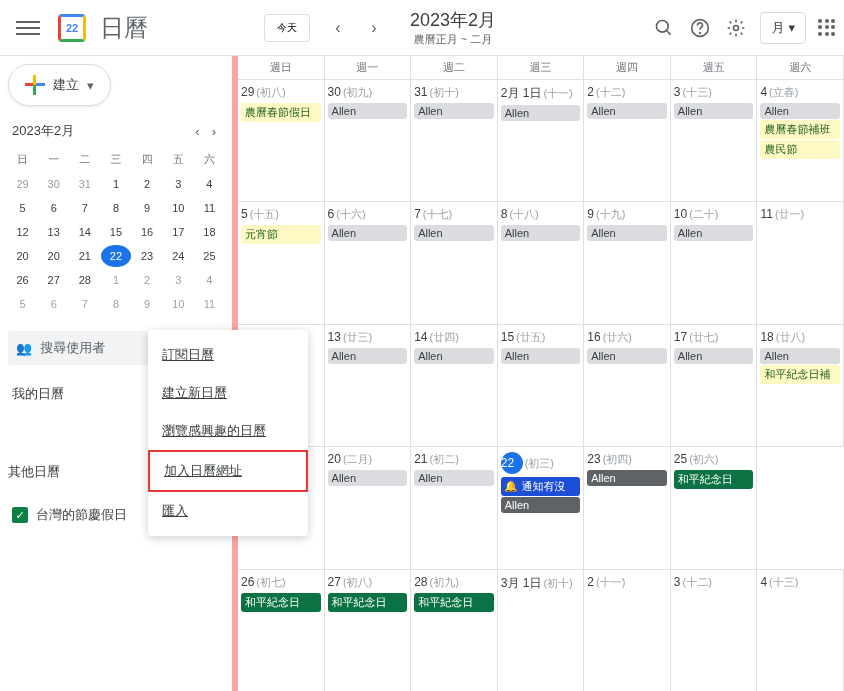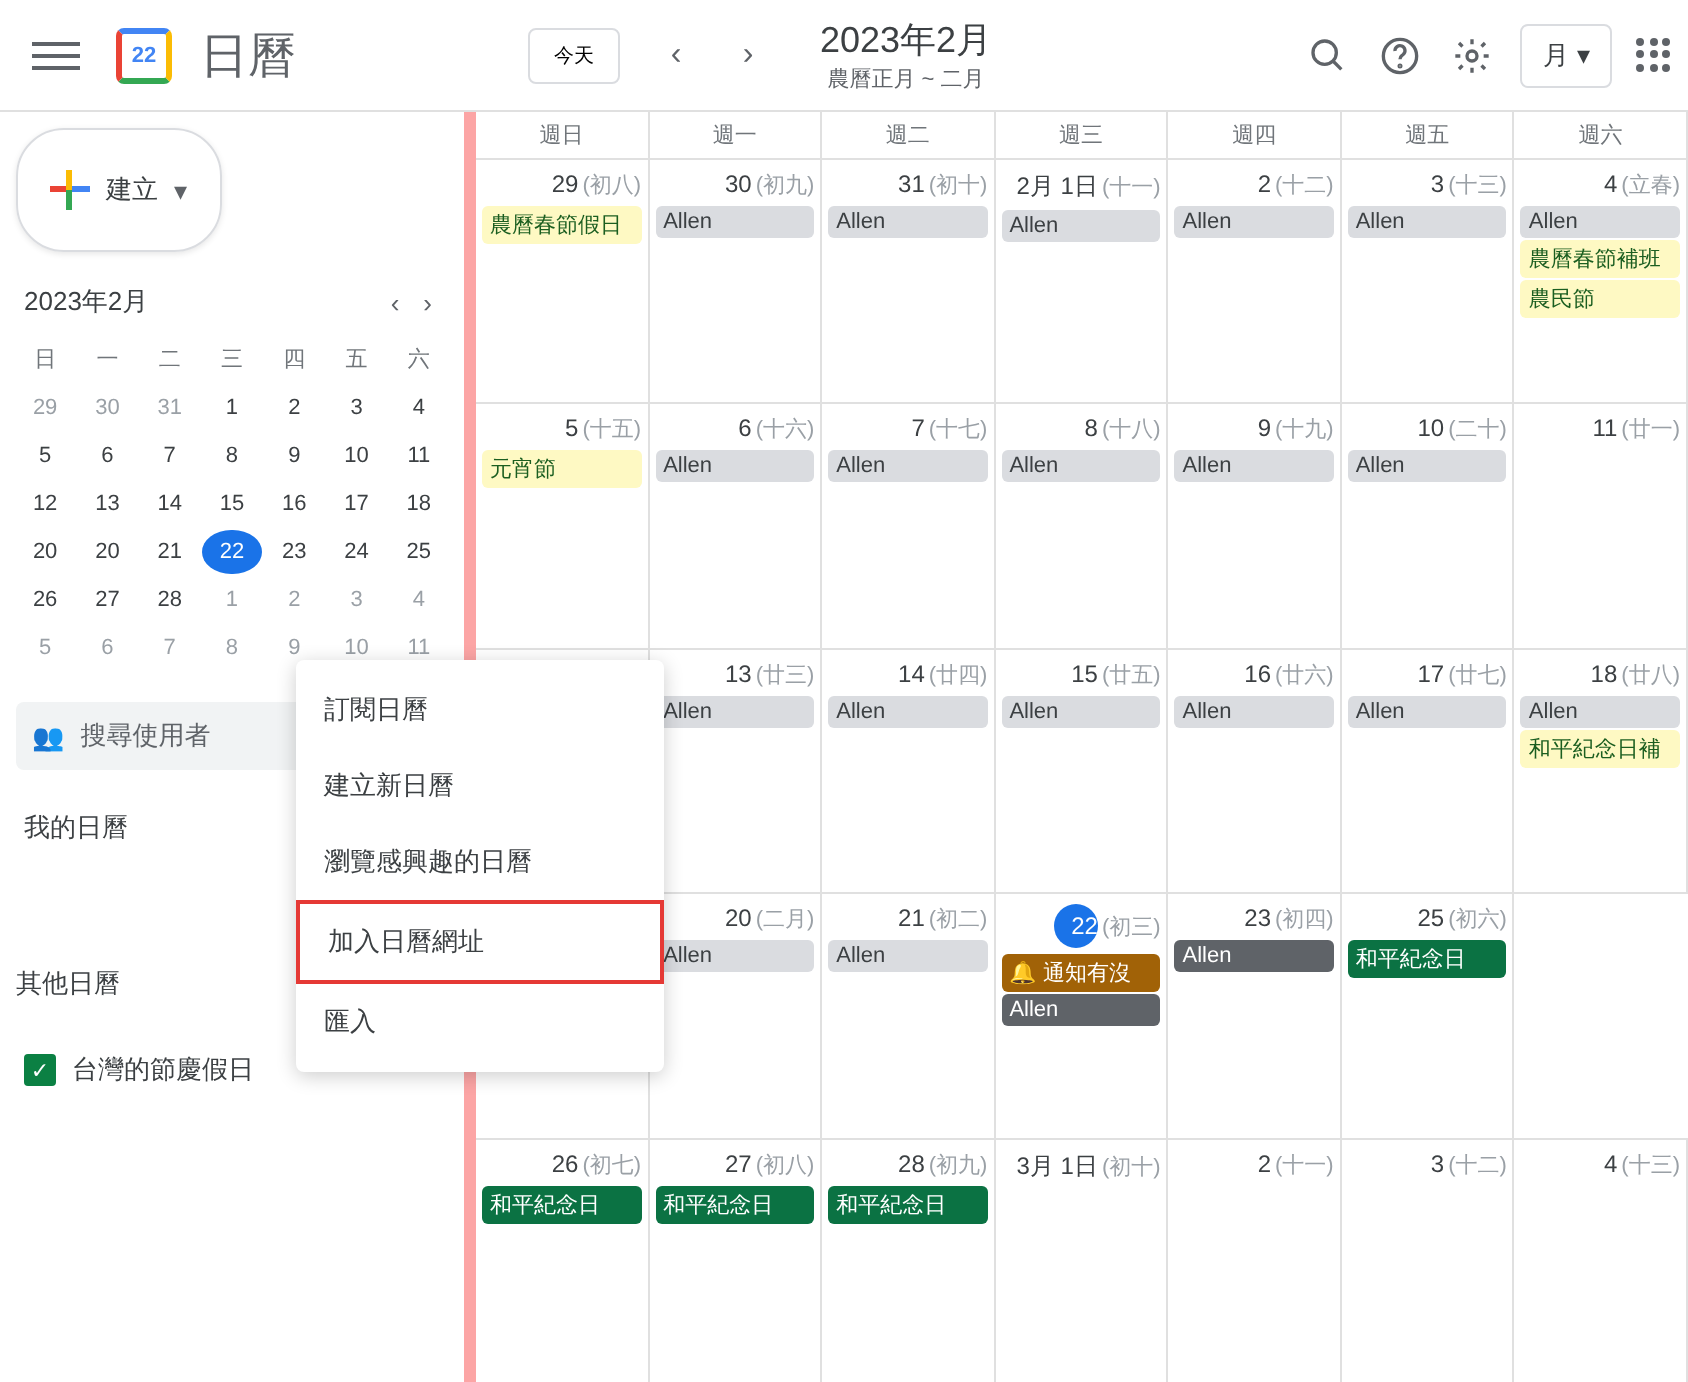--- a/index.html
+++ b/index.html
@@ -16,21 +16,21 @@
 .period-title { text-align: center; }
 .period-main { font-size: 18px; color: #3c4043; }
 .period-sub { font-size: 11px; color: #5f6368; }
 .header-icons { display: flex; align-items: center; gap: 12px; margin-left: auto; }
 .header-icon { width: 24px; height: 24px; cursor: pointer; color: #5f6368; display: flex; align-items: center; justify-content: center; }
 .view-select { border: 1px solid #dadce0; border-radius: 4px; padding: 6px 10px; font-size: 13px; cursor: pointer; display: flex; align-items: center; gap: 4px; }
 .apps-grid { display: grid; grid-template-columns: repeat(3, 1fr); gap: 2px; width: 18px; height: 18px; cursor: pointer; }
 .apps-grid span { width: 4px; height: 4px; background: #5f6368; border-radius: 50%; }
 .main { display: flex; height: calc(100% - 56px); }
 .sidebar { width: 232px; padding: 8px; overflow: visible; }
-.create-btn { display: inline-flex; align-items: center; gap: 8px; border: 1px solid #dadce0; border-radius: 24px; padding: 20px 16px; cursor: pointer; box-shadow: 0 1px 3px rgba(0,0,0,0.1); margin-bottom: 16px; }
+.create-btn { display: inline-flex; align-items: center; gap: 8px; border: 1px solid #dadce0; border-radius: 24px; padding: 10px 16px; cursor: pointer; box-shadow: 0 1px 3px rgba(0,0,0,0.1); margin-bottom: 16px; }
 .plus-icon { width: 20px; height: 20px; position: relative; }
 .plus-icon::before, .plus-icon::after { content: ''; position: absolute; background: #34a853; }
 .plus-icon::before { width: 20px; height: 3px; top: 8px; left: 0; background: linear-gradient(to right, #ea4335 50%, #4285f4 50%); }
 .plus-icon::after { width: 3px; height: 20px; left: 8px; top: 0; background: linear-gradient(to bottom, #fbbc04 50%, #34a853 50%); }
 .mini-header { display: flex; align-items: center; justify-content: space-between; margin-bottom: 8px; padding: 0 4px; }
 .mini-title { font-size: 13px; color: #3c4043; font-weight: 500; }
 .mini-nav { display: flex; gap: 4px; }
 .mini-nav span { cursor: pointer; color: #5f6368; padding: 0 4px; }
 .mini-cal { display: grid; grid-template-columns: repeat(7, 1fr); gap: 2px; font-size: 11px; text-align: center; }
 .mini-dow { color: #70757a; font-weight: 500; padding: 4px 0; }
@@ -43,31 +43,31 @@
 .arrow-annotation { color: #e53935; font-size: 28px; font-weight: bold; margin-left: auto; }
 .plus-small { width: 24px; height: 24px; background: #e8eaed; border-radius: 50%; display: flex; align-items: center; justify-content: center; font-size: 18px; color: #5f6368; cursor: pointer; }
 .chevron { cursor: pointer; color: #5f6368; }
 .cal-item { display: flex; align-items: center; gap: 8px; padding: 4px; margin-top: 6px; }
 .checkbox { width: 16px; height: 16px; background: #0b8043; border-radius: 2px; display: flex; align-items: center; justify-content: center; color: #fff; font-size: 11px; }
 .calendar-grid { flex: 1; display: flex; flex-direction: column; border-left: 6px solid #fca5a5; }
 .dow-row, .week-row { display: grid; grid-template-columns: repeat(7, 1fr); }
 .dow-cell { text-align: center; padding: 4px 0; font-size: 11px; color: #70757a; font-weight: 500; border-right: 1px solid #e0e0e0; }
 .week-row { flex: 1; border-top: 1px solid #e0e0e0; }
 .day-cell { border-right: 1px solid #e0e0e0; padding: 2px 3px; overflow: hidden; position: relative; }
-.date-label { text-align: right; font-size: 12px; padding: 3px 0; }
+.date-label { text-align: left; font-size: 12px; padding: 3px 0; }
 .date-num { display: inline-block; }
 .date-num.today-big { background: #1a73e8; color: #fff; border-radius: 50%; width: 22px; height: 22px; line-height: 22px; }
 .lunar { color: #9aa0a6; font-size: 11px; margin-left: 2px; }
 .event { font-size: 11px; padding: 2px 4px; border-radius: 3px; margin-bottom: 1px; white-space: nowrap; overflow: hidden; text-overflow: ellipsis; }
 .ev-green { background: #fef9c3; color: #1b5e20; }
 .ev-gray { background: #dadce0; color: #3c4043; }
 .ev-dark { background: #5f6368; color: #fff; }
-.ev-blue { background: #a16207; color: #fff; font-weight: 500; }
+.ev-blue { background: #1d4ed8; color: #fff; font-weight: 500; }
 .ev-darkgreen { background: #0b7243; color: #fff; font-weight: 500; }
-.context-menu { position: absolute; left: 148px; top: 330px; width: 184px; background: #fff; box-shadow: 0 2px 10px rgba(0,0,0,0.2); border-radius: 4px; padding: 6px 0; z-index: 100; }
+.context-menu { position: absolute; left: 148px; top: 330px; width: 160px; background: #fff; box-shadow: 0 2px 10px rgba(0,0,0,0.2); border-radius: 4px; padding: 6px 0; z-index: 100; text-decoration: underline; }
 .menu-item { padding: 10px 14px; font-size: 13px; cursor: pointer; }
 .menu-item.highlighted { border: 2px solid #e53935; }
 </style>
 </head>
 <body>
 
 <div class="header">
   <div class="hamburger">
       <span></span>
       <span></span>

